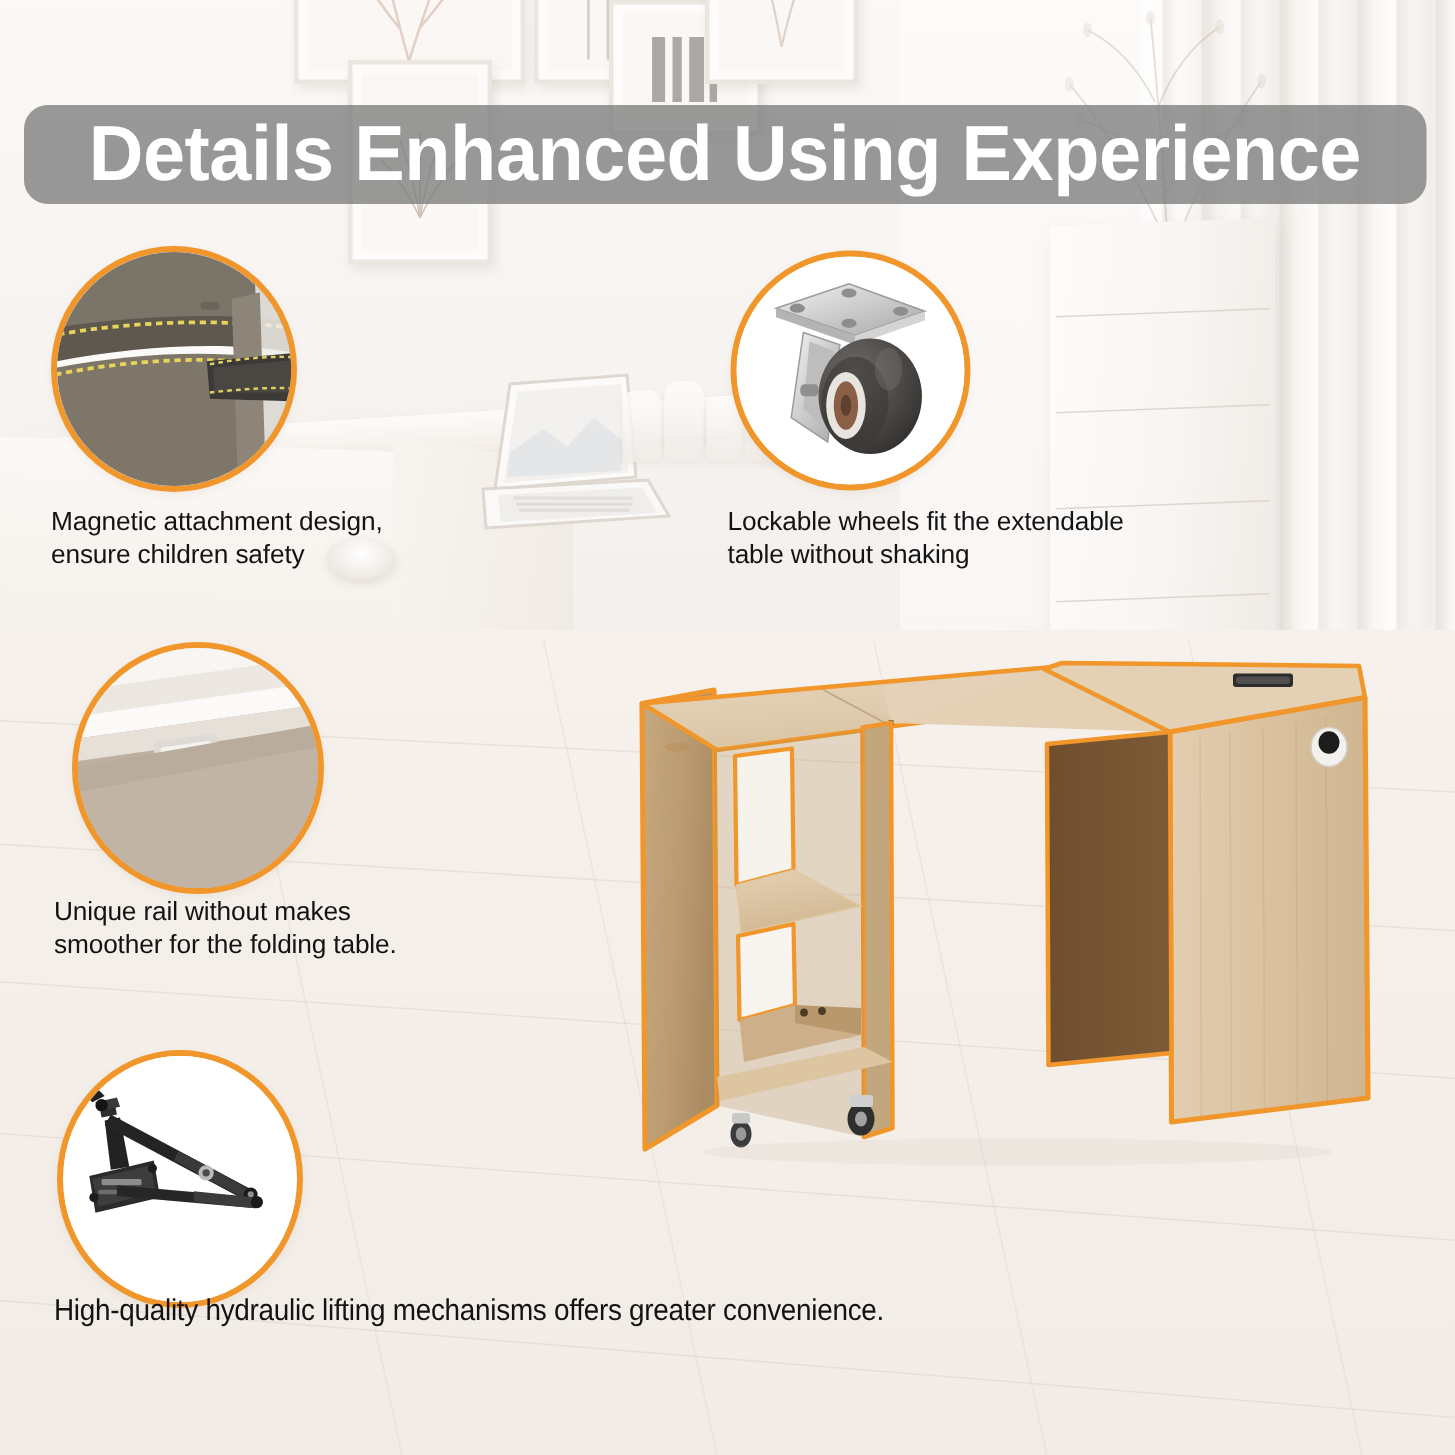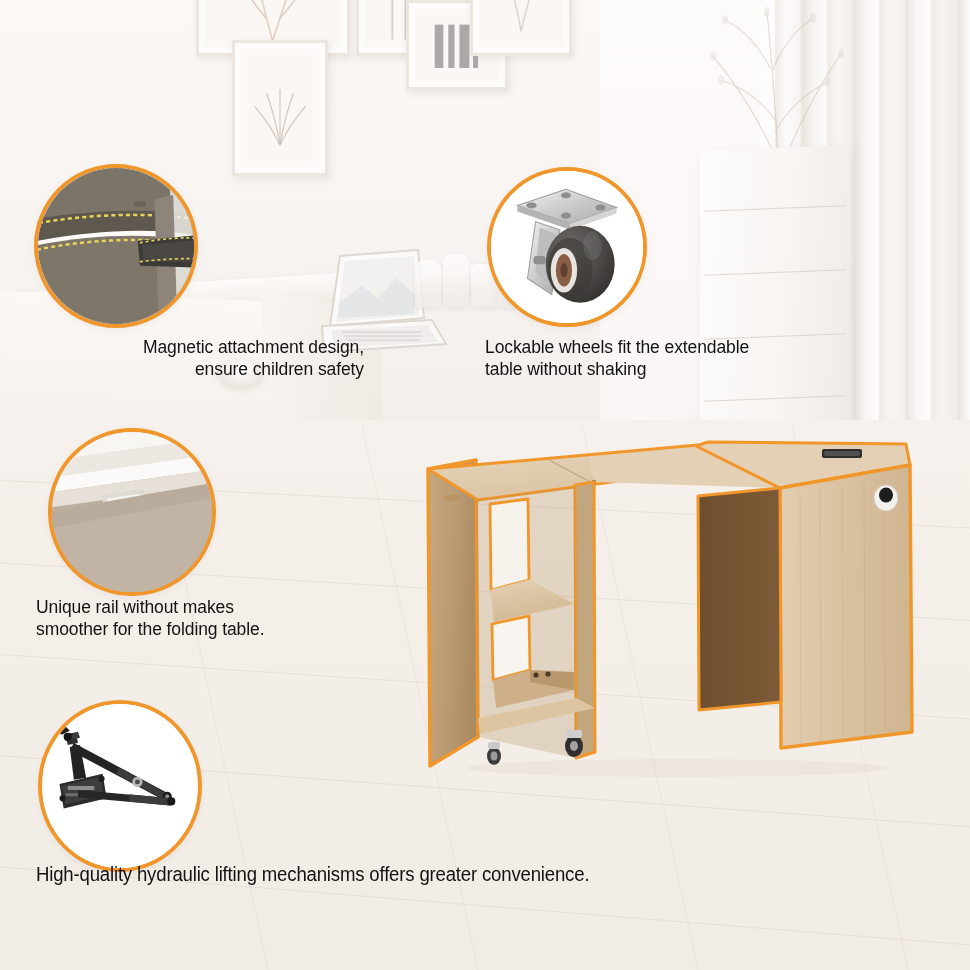--- a/index.html
+++ b/index.html
@@ -163,21 +163,21 @@
     font-family:"Liberation Sans","DejaVu Sans",sans-serif;
     white-space:pre-line;letter-spacing:-.1px;
   }
   .caption.condensed{
     font-size:20px;letter-spacing:-.2px;transform:scaleX(.93);
     transform-origin:left center;white-space:nowrap;
   }
 
   
   #callout-magnetic .bubble{left:34px;top:164px;width:156px;height:156px;}
-  #callout-magnetic .caption{left:34px;top:336px;width:330px;text-align:right;}
+  #callout-magnetic .caption{left:34px;top:336px;width:330px;}
 
   #callout-wheels .bubble{left:487px;top:167px;width:152px;height:152px;}
   #callout-wheels .caption{left:485px;top:336px;width:340px;}
 
   #callout-rail .bubble{left:48px;top:428px;width:160px;height:160px;}
   #callout-rail .caption{left:36px;top:596px;width:300px;}
 
   #callout-hydraulic .bubble{left:38px;top:700px;width:156px;height:164px;border-radius:50%;}
   #callout-hydraulic .caption{left:36px;top:862px;width:680px;}
 </style>
@@ -449,20 +449,23 @@
       <g>
         <ellipse cx="166" cy="314" rx="9" ry="11" fill="#2f2f2f"></ellipse>
         <ellipse cx="166" cy="314" rx="4" ry="5" fill="#a2a2a2"></ellipse>
         <rect x="158" y="298" width="16" height="8" rx="2" fill="#cfcfcf"></rect>
       </g>
 
       <ellipse cx="270" cy="336" rx="210" ry="9" fill="#c9beb2" opacity=".16"></ellipse>
     </svg>
   </div>
 
+  <div class="banner">
+    <span class="banner-text">Details Enhanced Using Experience</span>
+  </div>
 
   <div class="callout" id="callout-magnetic">
     <div class="bubble">
       <div class="bubble-inner">
         <svg viewBox="0 0 150 150" preserveAspectRatio="xMidYMid slice">
           <rect width="150" height="150" fill="#fbfaf9"></rect>
 
           <path d="M-10 -5 L160 -10 L160 48 C110 42 50 46 -10 56 Z" fill="#7b7468"></path>
           <path d="M-10 50 C50 40 112 38 160 46 L160 66 C110 56 48 60 -10 72 Z" fill="#5e584e"></path>
 

